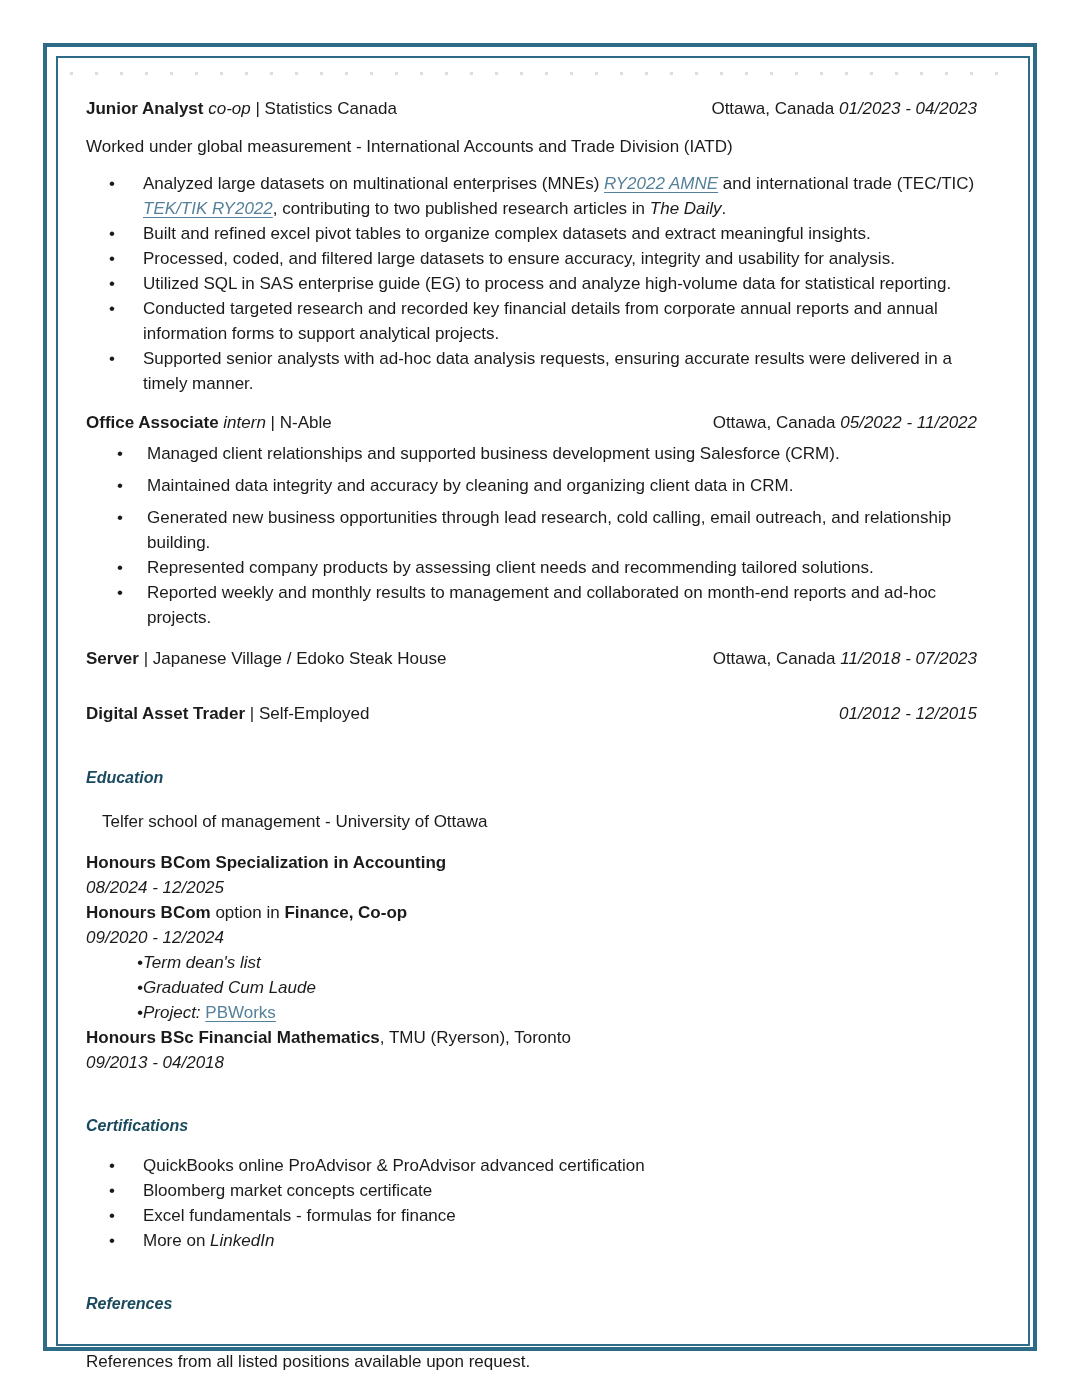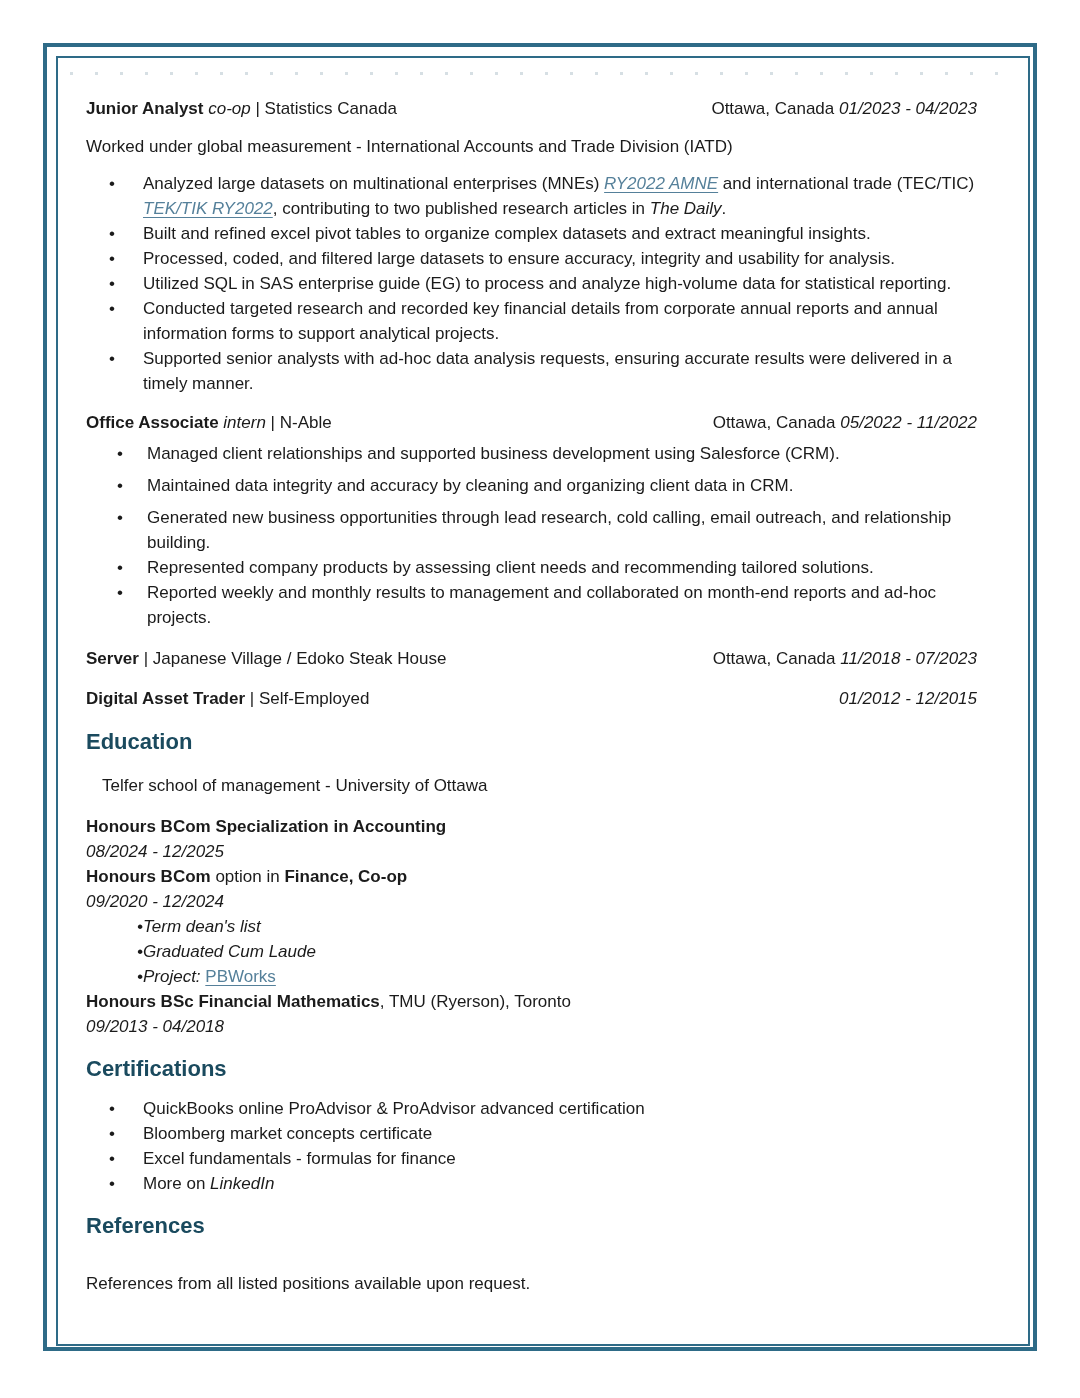--- a/index.html
+++ b/index.html
@@ -31,24 +31,24 @@
   .summary{margin:12px 0 12px;}
   ul.blist{list-style:none;margin:12px 0 0;padding:0;}
   ul.blist li{position:relative;padding-left:57px;}
   .blt{position:absolute;left:23px;top:0;}
   ul.blist.office{margin-top:5px;}
   ul.blist.office li{padding-left:61px;}
   ul.blist.office .blt{left:31px;}
   li.gap{margin-bottom:7px;}
   .job2{margin-top:14px;}
   .job3{margin-top:16px;}
-  .job4{margin-top:14px;}
+  .job4{margin-top:29px;}
   h2{
-    font-size:22px;line-height:30px;font-weight:700;
-    color:var(--heading-color,#1a4a5e);margin:15px 0 8px;
+    font-size:16px;line-height:30px;font-weight:700;
+    color:var(--heading-color,#1a4a5e);margin:36px 0 8px;font-style:italic;
   }
   .edu-intro{margin:16px;}
   .erow{display:flex;justify-content:space-between;align-items:baseline;flex-direction:column;}
   .eleft{flex:1;}
   .edate{font-style:italic;padding-right:34px;white-space:nowrap;}
   .honors{justify-content:flex-start;}
   .hitem{white-space:nowrap;}
   .hitem-2{margin-left:49px;}
   .hitem-3{margin-left:51px;}
   ul.blist.certs{margin-top:12px;}

